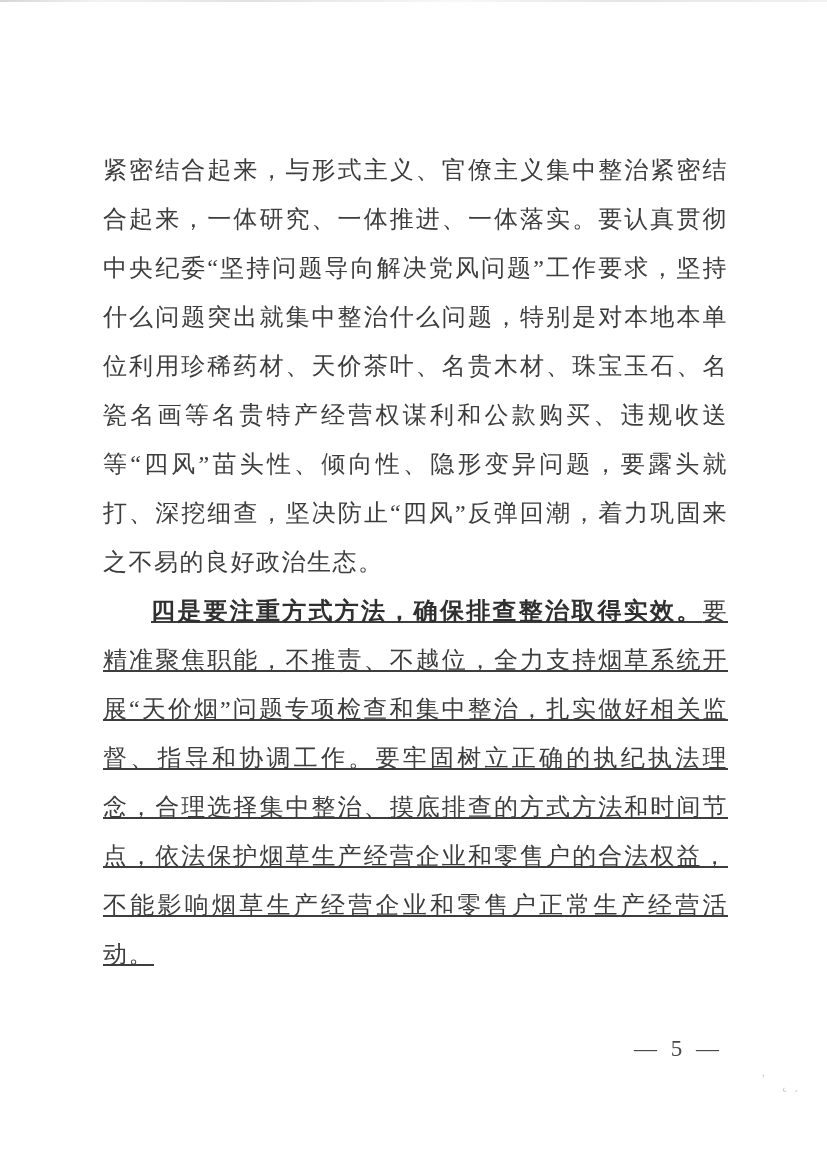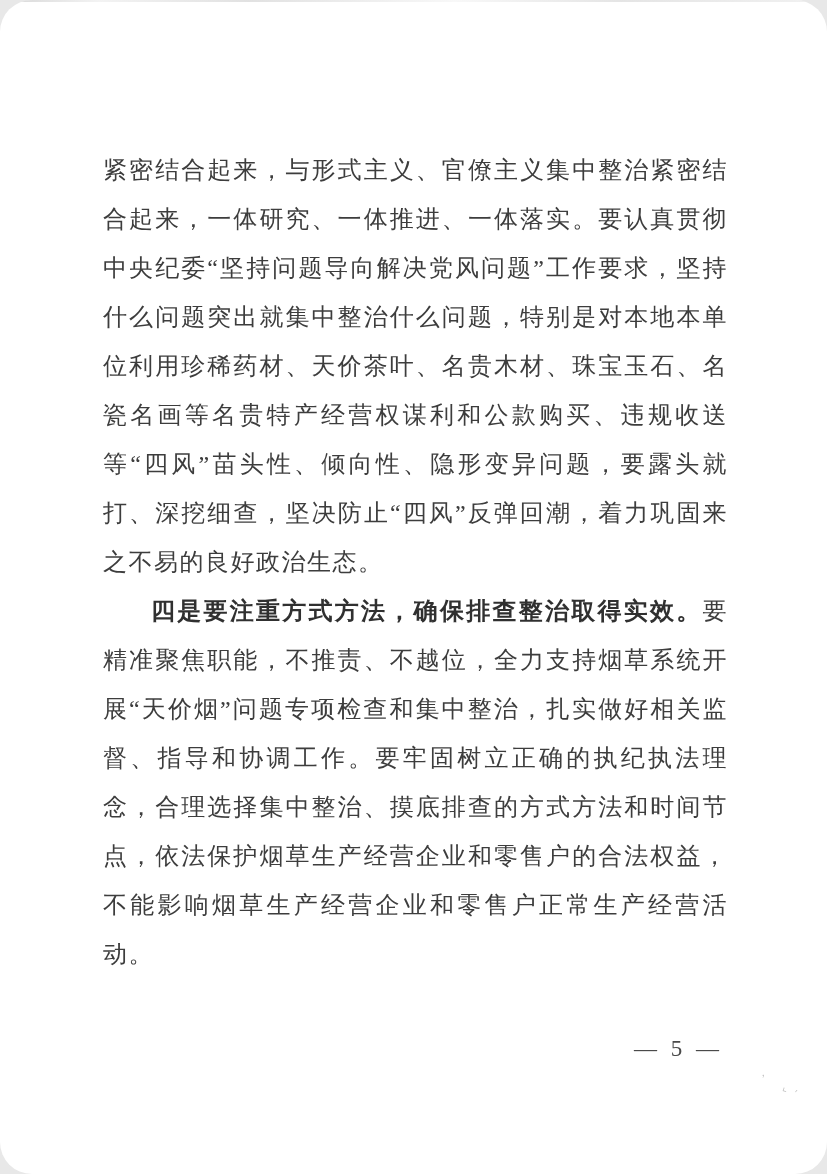--- a/index.html
+++ b/index.html
@@ -8,21 +8,20 @@
     background: #e8e8e8;
   }
   .page {
     position: relative;
     width: 827px;
     height: 1174px;
     margin: 0 auto;
     background: #ffffff;
     overflow: hidden;
     font-family: "Liberation Serif", "DejaVu Serif", serif;
-    border-radius: 32px;
   }
   
   .scan-edge {
     position: absolute;
     top: 0; left: 0;
     width: 100%;
     height: 2px;
     background: linear-gradient(to right,
       #b5b5b5 0%, #e9e9e9 12%, #c9c9c9 30%, #f2f2f2 55%, #cfcfcf 75%, #e6e6e6 100%);
     opacity: 0.55;
@@ -37,20 +36,21 @@
     line-height: 49px;
     letter-spacing: 1.5px;
     text-align: justify;
     text-justify: inter-ideograph;
   }
   .para {
     margin: 0;
   }
   .para.indented {
     text-indent: 2em;
+    text-decoration: underline;
   }
   .lead-bold {
     font-weight: 700;
     color: #303030;
   }
   .footer {
     position: absolute;
     top: 1036px;
     right: 104px;
     color: #4a4a4a;

